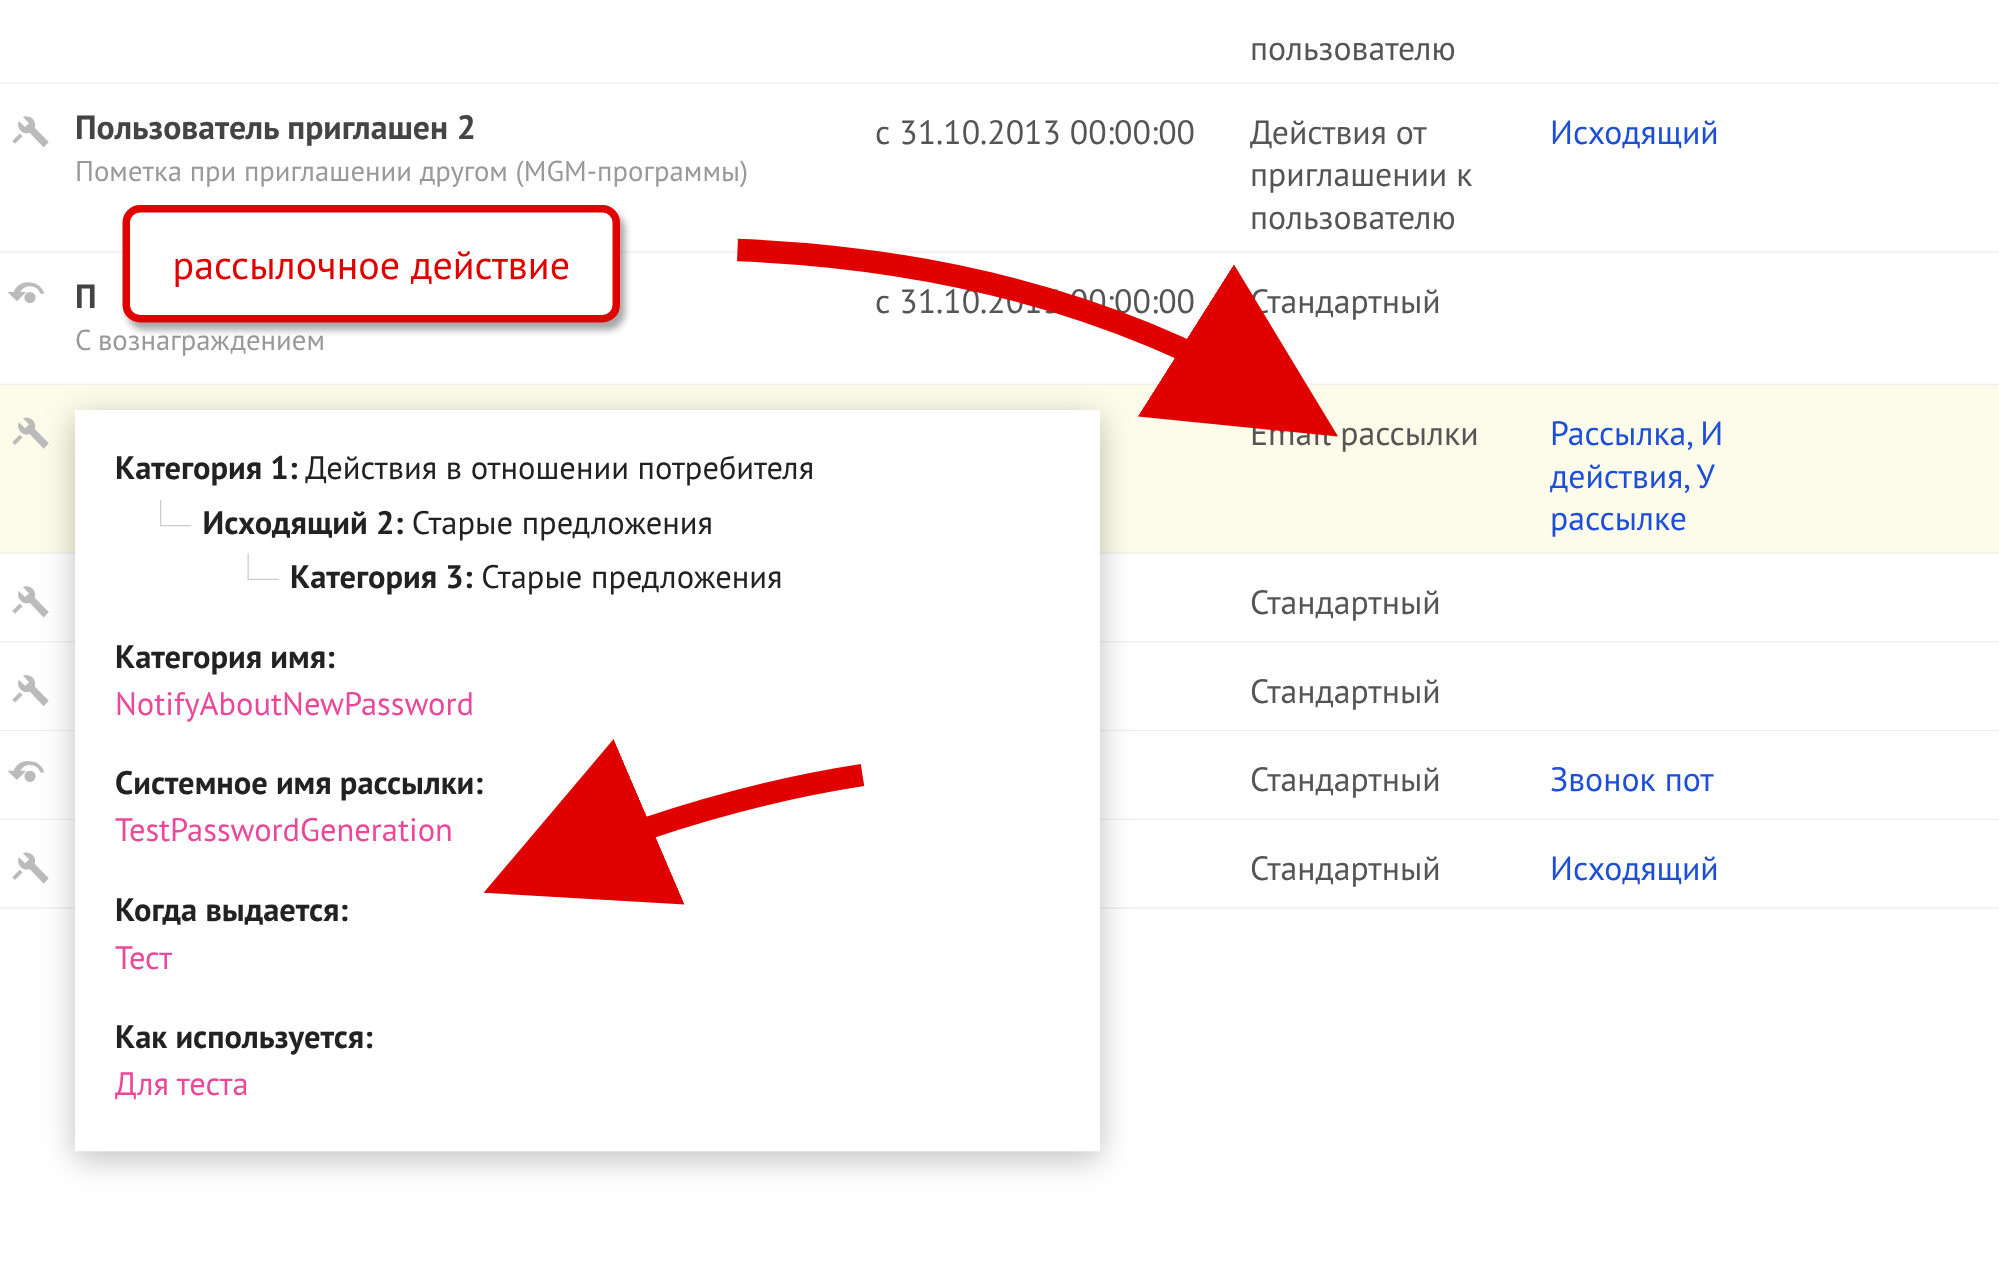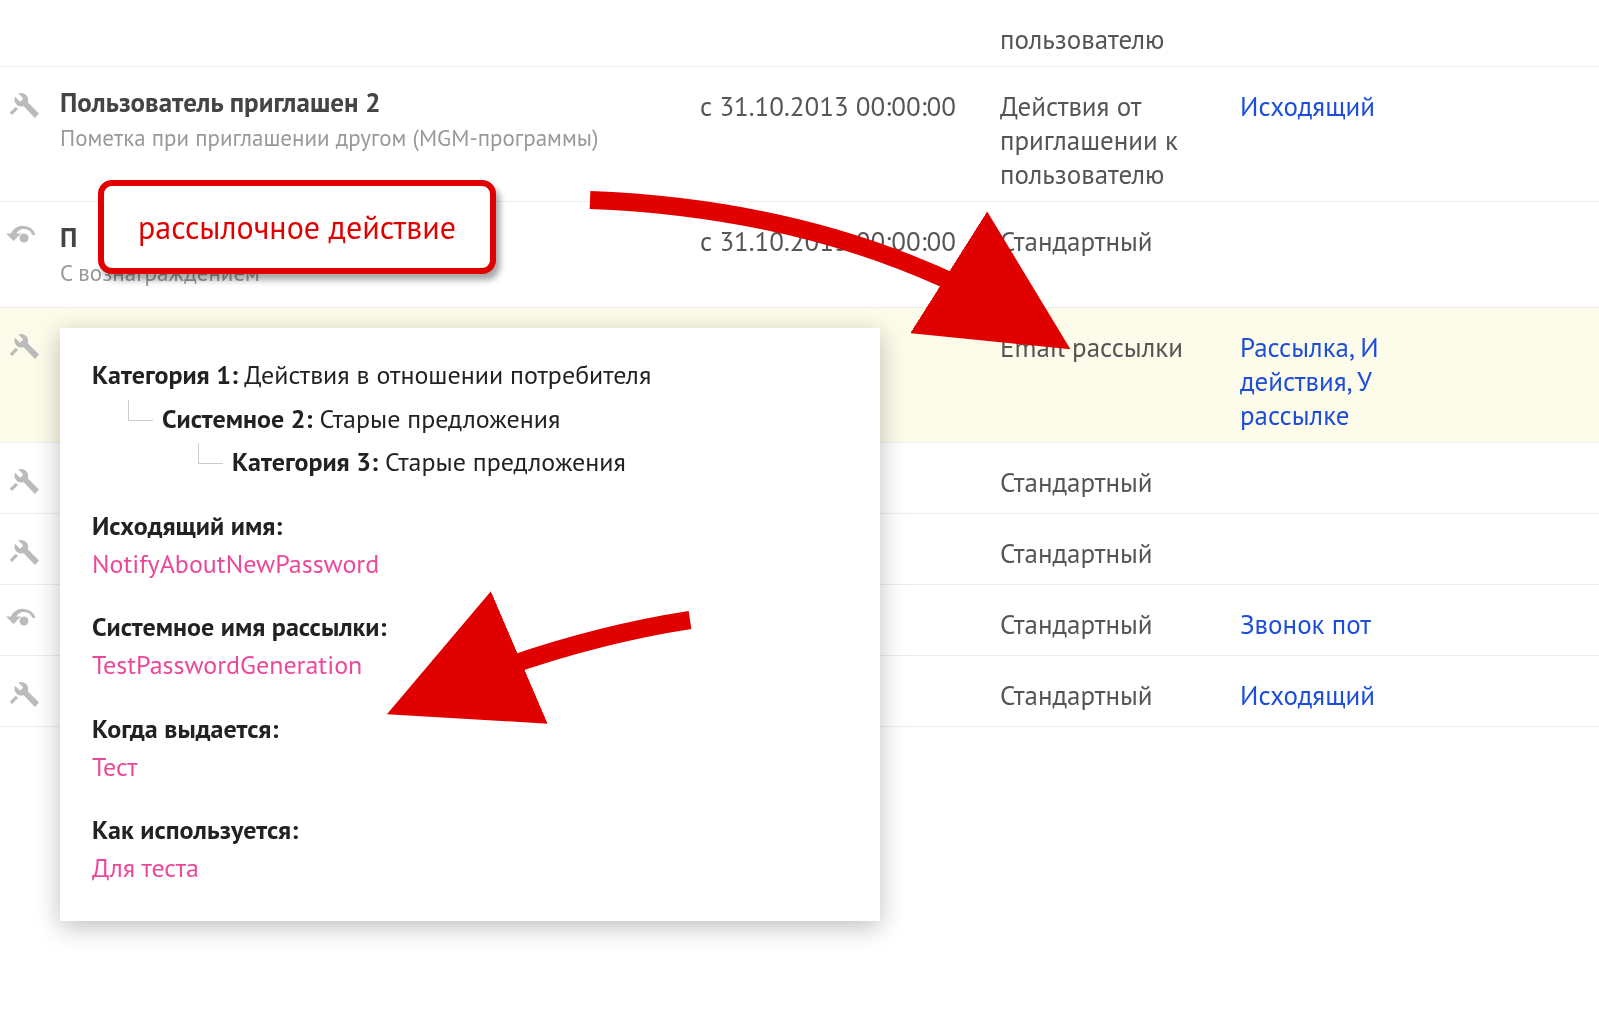--- a/index.html
+++ b/index.html
@@ -105,21 +105,21 @@
     border-left: 1px solid #ccc;
     border-bottom: 1px solid #ccc;
   }
   .popover .section { margin-top: 26px; }
   .popover .section .val { color: #ec4899; }
 
   
   .callout {
     position: absolute;
     left: 98px;
-    top: 180px;
+    top: 164px;
     background: #fff;
     border: 6px solid #e10000;
     border-radius: 14px;
     padding: 20px 34px;
     font-size: 32px;
     color: #e10000;
     box-shadow: 4px 6px 6px rgba(0,0,0,.35);
     z-index: 60;
   }
 
@@ -262,30 +262,30 @@
         </div>
       </div>
     </div>
 
   <div class="popover">
     <div class="cat-line">
       <span class="label">Категория 1:</span>
       <span>Действия в отношении потребителя</span>
     </div>
     <div class="cat-line cat2">
-      <span class="label">Системное 2:</span>
+      <span class="label">Исходящий 2:</span>
       <span>Старые предложения</span>
     </div>
     <div class="cat-line cat3">
       <span class="label">Категория 3:</span>
       <span>Старые предложения</span>
     </div>
 
     <div class="section">
-      <div class="label">Исходящий имя:</div>
+      <div class="label">Категория имя:</div>
       <div class="val">NotifyAboutNewPassword</div>
     </div>
 
     <div class="section">
       <div class="label">Системное имя рассылки:</div>
       <div class="val">TestPasswordGeneration</div>
     </div>
 
     <div class="section">
       <div class="label">Когда выдается:</div>

